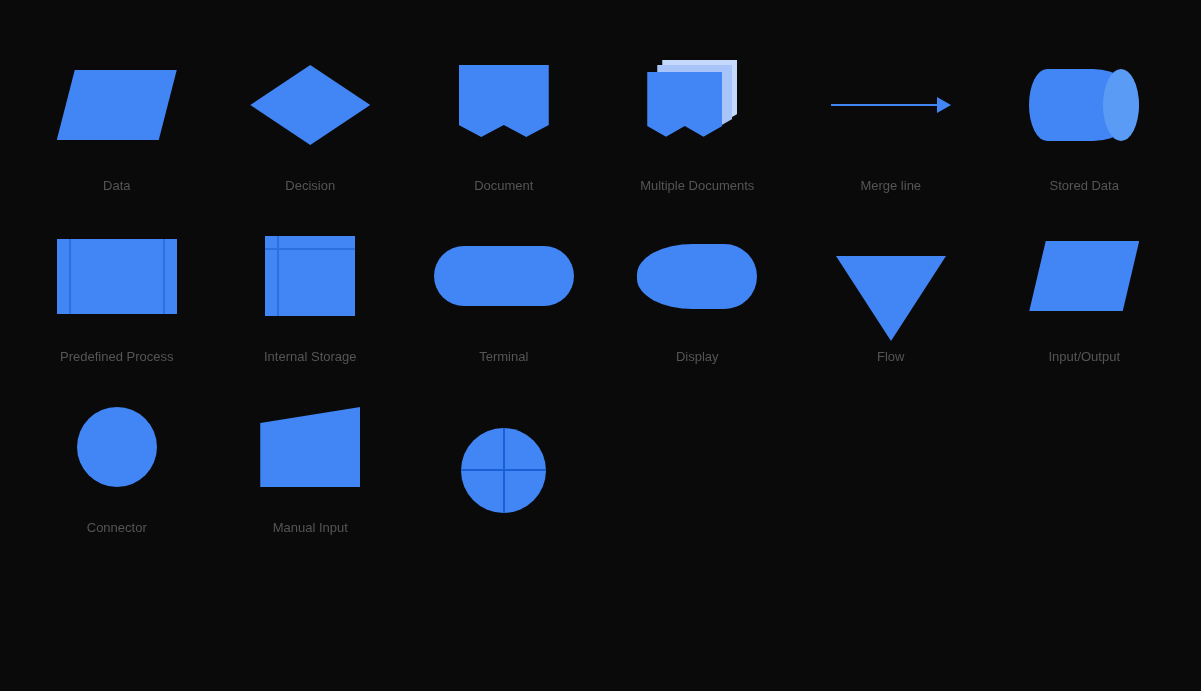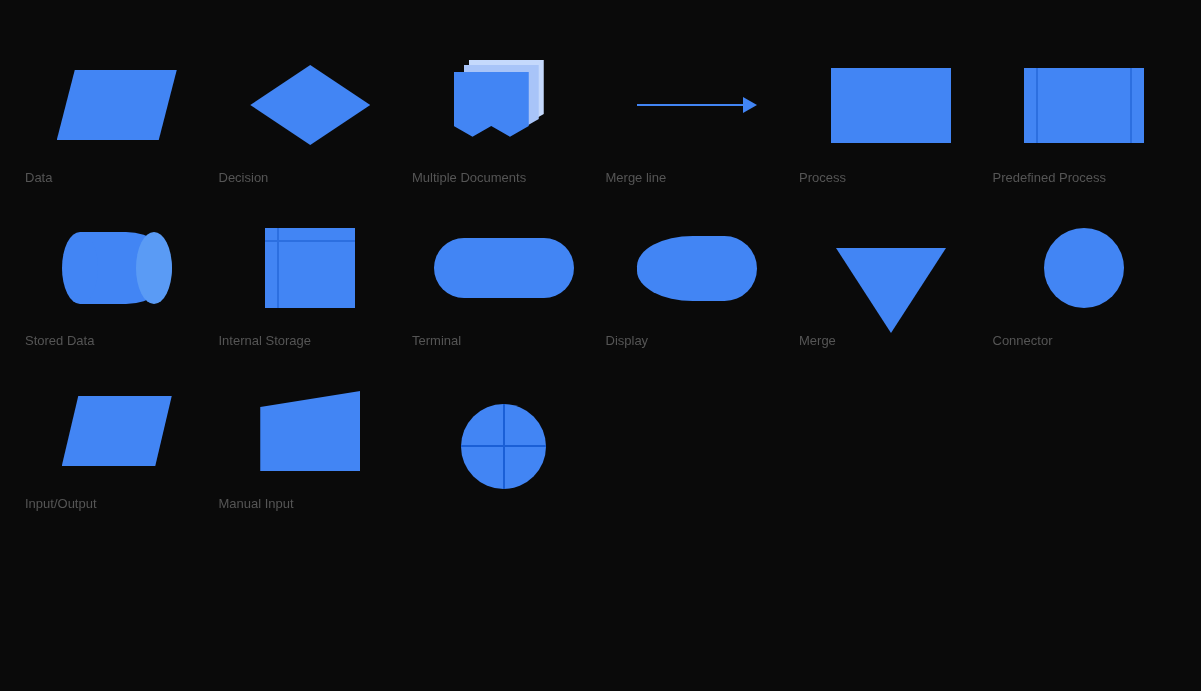--- a/index.html
+++ b/index.html
@@ -17,24 +17,24 @@
       grid-template-columns: repeat(6, 1fr);
       grid-template-rows: repeat(3, auto);
       width: 100%;
       padding: 30px 20px;
       gap: 0;
     }
 
     .shape-cell {
       display: flex;
       flex-direction: column;
-      align-items: flex-start;
+      align-items: center;
       justify-content: flex-end;
       padding: 10px 5px 8px;
-      gap: 0;
+      gap: 8px;
     }
 
     .shape-wrapper {
       display: flex;
       align-items: center;
       justify-content: center;
       height: 130px;
       width: 100%;
     }
 
@@ -367,20 +367,26 @@
   </div>
 
   <div class="shape-cell">
     <div class="shape-wrapper">
       <div class="shape-decision"></div>
     </div>
     <span class="label">Decision</span>
   </div>
 
 
+  <div class="shape-cell">
+    <div class="shape-wrapper">
+      <div class="shape-document"></div>
+    </div>
+    <span class="label">Document</span>
+  </div>
 
   <div class="shape-cell">
     <div class="shape-wrapper">
       <div class="shape-multiple-docs">
         <div class="doc doc1"></div>
         <div class="doc doc2"></div>
         <div class="doc doc3"></div>
       </div>
     </div>
     <span class="label">Multiple Documents</span>
@@ -389,47 +395,41 @@
   <div class="shape-cell">
     <div class="shape-wrapper">
       <div class="shape-flowline">
         <div class="flowline-line"></div>
         <div class="flowline-arrow"></div>
       </div>
     </div>
     <span class="label">Merge line</span>
   </div>
 
-  <div class="shape-cell">
-    <div class="shape-wrapper">
-      <div class="shape-process"></div>
-    </div>
-    <span class="label">Process</span>
-  </div>
-
-  <div class="shape-cell">
-    <div class="shape-wrapper">
-      <div class="shape-predefined"></div>
-    </div>
-    <span class="label">Predefined Process</span>
-  </div>
 
   <div class="shape-cell">
     <div class="shape-wrapper">
       <div class="stored-data-wrap">
         <div class="stored-body"></div>
         <div class="stored-left"></div>
         <div class="stored-right-ellipse"></div>
       </div>
     </div>
     <span class="label">Stored Data</span>
   </div>
 
   <div class="shape-cell">
     <div class="shape-wrapper">
+      <div class="shape-predefined"></div>
+    </div>
+    <span class="label">Predefined Process</span>
+  </div>
+
+  <div class="shape-cell">
+    <div class="shape-wrapper">
       <div class="shape-internal"></div>
     </div>
     <span class="label">Internal Storage</span>
   </div>
 
   <div class="shape-cell">
     <div class="shape-wrapper">
       <div class="shape-terminal"></div>
     </div>
     <span class="label">Terminal</span>
@@ -440,36 +440,36 @@
       <div class="shape-display"></div>
     </div>
     <span class="label">Display</span>
   </div>
 
 
   <div class="shape-cell">
     <div class="shape-wrapper" style="align-items:flex-end;padding-bottom:0;">
       <div class="shape-merge"></div>
     </div>
-    <span class="label">Merge</span>
-  </div>
-
+    <span class="label">Flow</span>
+  </div>
+
+
+  <div class="shape-cell">
+    <div class="shape-wrapper">
+      <div class="shape-inputoutput"></div>
+    </div>
+    <span class="label">Input/Output</span>
+  </div>
 
   <div class="shape-cell">
     <div class="shape-wrapper">
       <div class="shape-connector"></div>
     </div>
     <span class="label">Connector</span>
-  </div>
-
-  <div class="shape-cell">
-    <div class="shape-wrapper">
-      <div class="shape-inputoutput"></div>
-    </div>
-    <span class="label">Input/Output</span>
   </div>
 
   <div class="shape-cell">
     <div class="shape-wrapper">
       <div class="shape-manual-input"></div>
     </div>
     <span class="label">Manual Input</span>
   </div>
 
   <div class="shape-cell">

